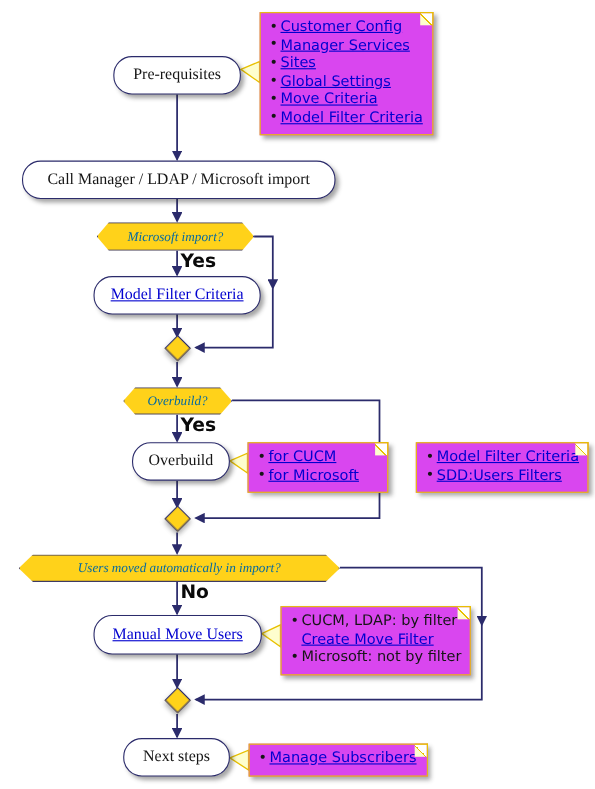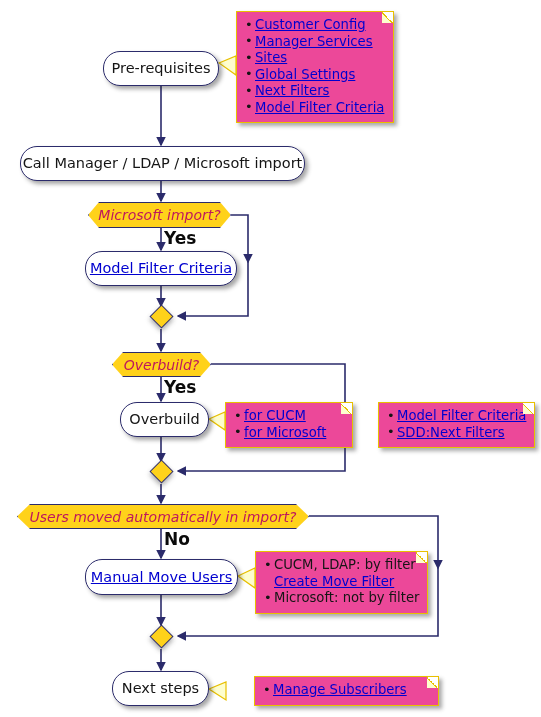--- a/index.html
+++ b/index.html
@@ -36,55 +36,57 @@
   .activity{
     background:#ffffff;
     border:1.4px solid #2b2b6b;
     border-radius:17px;
     box-shadow:3px 3px 4px rgba(40,40,40,0.42);
     color:#151515;
     font-size:14.5px;
     line-height:1;
     white-space:nowrap;
     padding:0 14px;
+    font-family:Liberation Serif, serif;
   }
   .activity .lnk{
     color:#0000cf;
     text-decoration:underline;
   }
 
   
   .decision{
     background:#FFD21A;
     border:1.3px solid #2b2b6b;
-    color:#be185d;
-    font-size:14px;
+    color:#0369a1;
+    font-size:12px;
     font-style:italic;
     font-weight:400;
     white-space:nowrap;
     clip-path:polygon(0% 50%, 11px 0%, calc(100% - 11px) 0%, 100% 50%, calc(100% - 11px) 100%, 11px 100%);
     filter:drop-shadow(3px 3px 3px rgba(40,40,40,0.40));
+    font-family:Liberation Serif, serif;
   }
   .decision.wide{
     clip-path:polygon(0% 50%, 13px 0%, calc(100% - 13px) 0%, 100% 50%, calc(100% - 13px) 100%, 13px 100%);
   }
 
   
   .diamond{
     background:#FFD21A;
     border:1.2px solid #2b2b6b;
     transform:rotate(45deg);
     filter:drop-shadow(2px 2px 2.5px rgba(40,40,40,0.40));
   }
 
   
   .note{
     position:absolute;
     box-sizing:border-box;
-    background:#ec4899;
+    background:#d946ef;
     border:1.3px solid #E8C000;
     color:#151515;
     font-size:13.2px;
     line-height:16.5px;
     padding:5px 8px 6px 8px;
     box-shadow:3px 3px 4px rgba(40,40,40,0.40);
     z-index:4;
     white-space:nowrap;
   }
   
@@ -239,46 +241,46 @@
   <div class="node activity" style="left:112px; top:671px; width:97px; height:35px;">
     <span>Next steps</span>
   </div>
 
   <div class="note" style="left:236px; top:11px; width:158px;">
     <ul>
         <li><span class="lnk">Customer Config</span></li>
         <li><span class="lnk">Manager Services</span></li>
         <li><span class="lnk">Sites</span></li>
         <li><span class="lnk">Global Settings</span></li>
-        <li><span class="lnk">Next Filters</span></li>
+        <li><span class="lnk">Move Criteria</span></li>
         <li><span class="lnk">Model Filter Criteria</span></li>
       </ul>
   </div>
 
   <div class="note" style="left:225px; top:402px; width:128px;">
     <ul>
         <li><span class="lnk">for CUCM</span></li>
         <li><span class="lnk">for Microsoft</span></li>
       </ul>
   </div>
 
   <div class="note" style="left:378px; top:402px; width:157px;">
     <ul>
         <li><span class="lnk">Model Filter Criteria</span></li>
-        <li><span class="lnk">SDD:Next Filters</span></li>
+        <li><span class="lnk">SDD:Users Filters</span></li>
       </ul>
   </div>
 
   <div class="note" style="left:255px; top:551px; width:173px;">
     <ul>
         <li>CUCM, LDAP: by filter</li>
         <li class="indent"><span class="lnk">Create Move Filter</span></li>
         <li>Microsoft: not by filter</li>
       </ul>
   </div>
 
-  <div class="note" style="left:226px; top:676px; width:185px;margin-left:28px;">
+  <div class="note" style="left:226px; top:676px; width:163px;">
     <ul>
         <li><span class="lnk">Manage Subscribers</span></li>
       </ul>
   </div>
 
 </div>
 
 </body></html>

